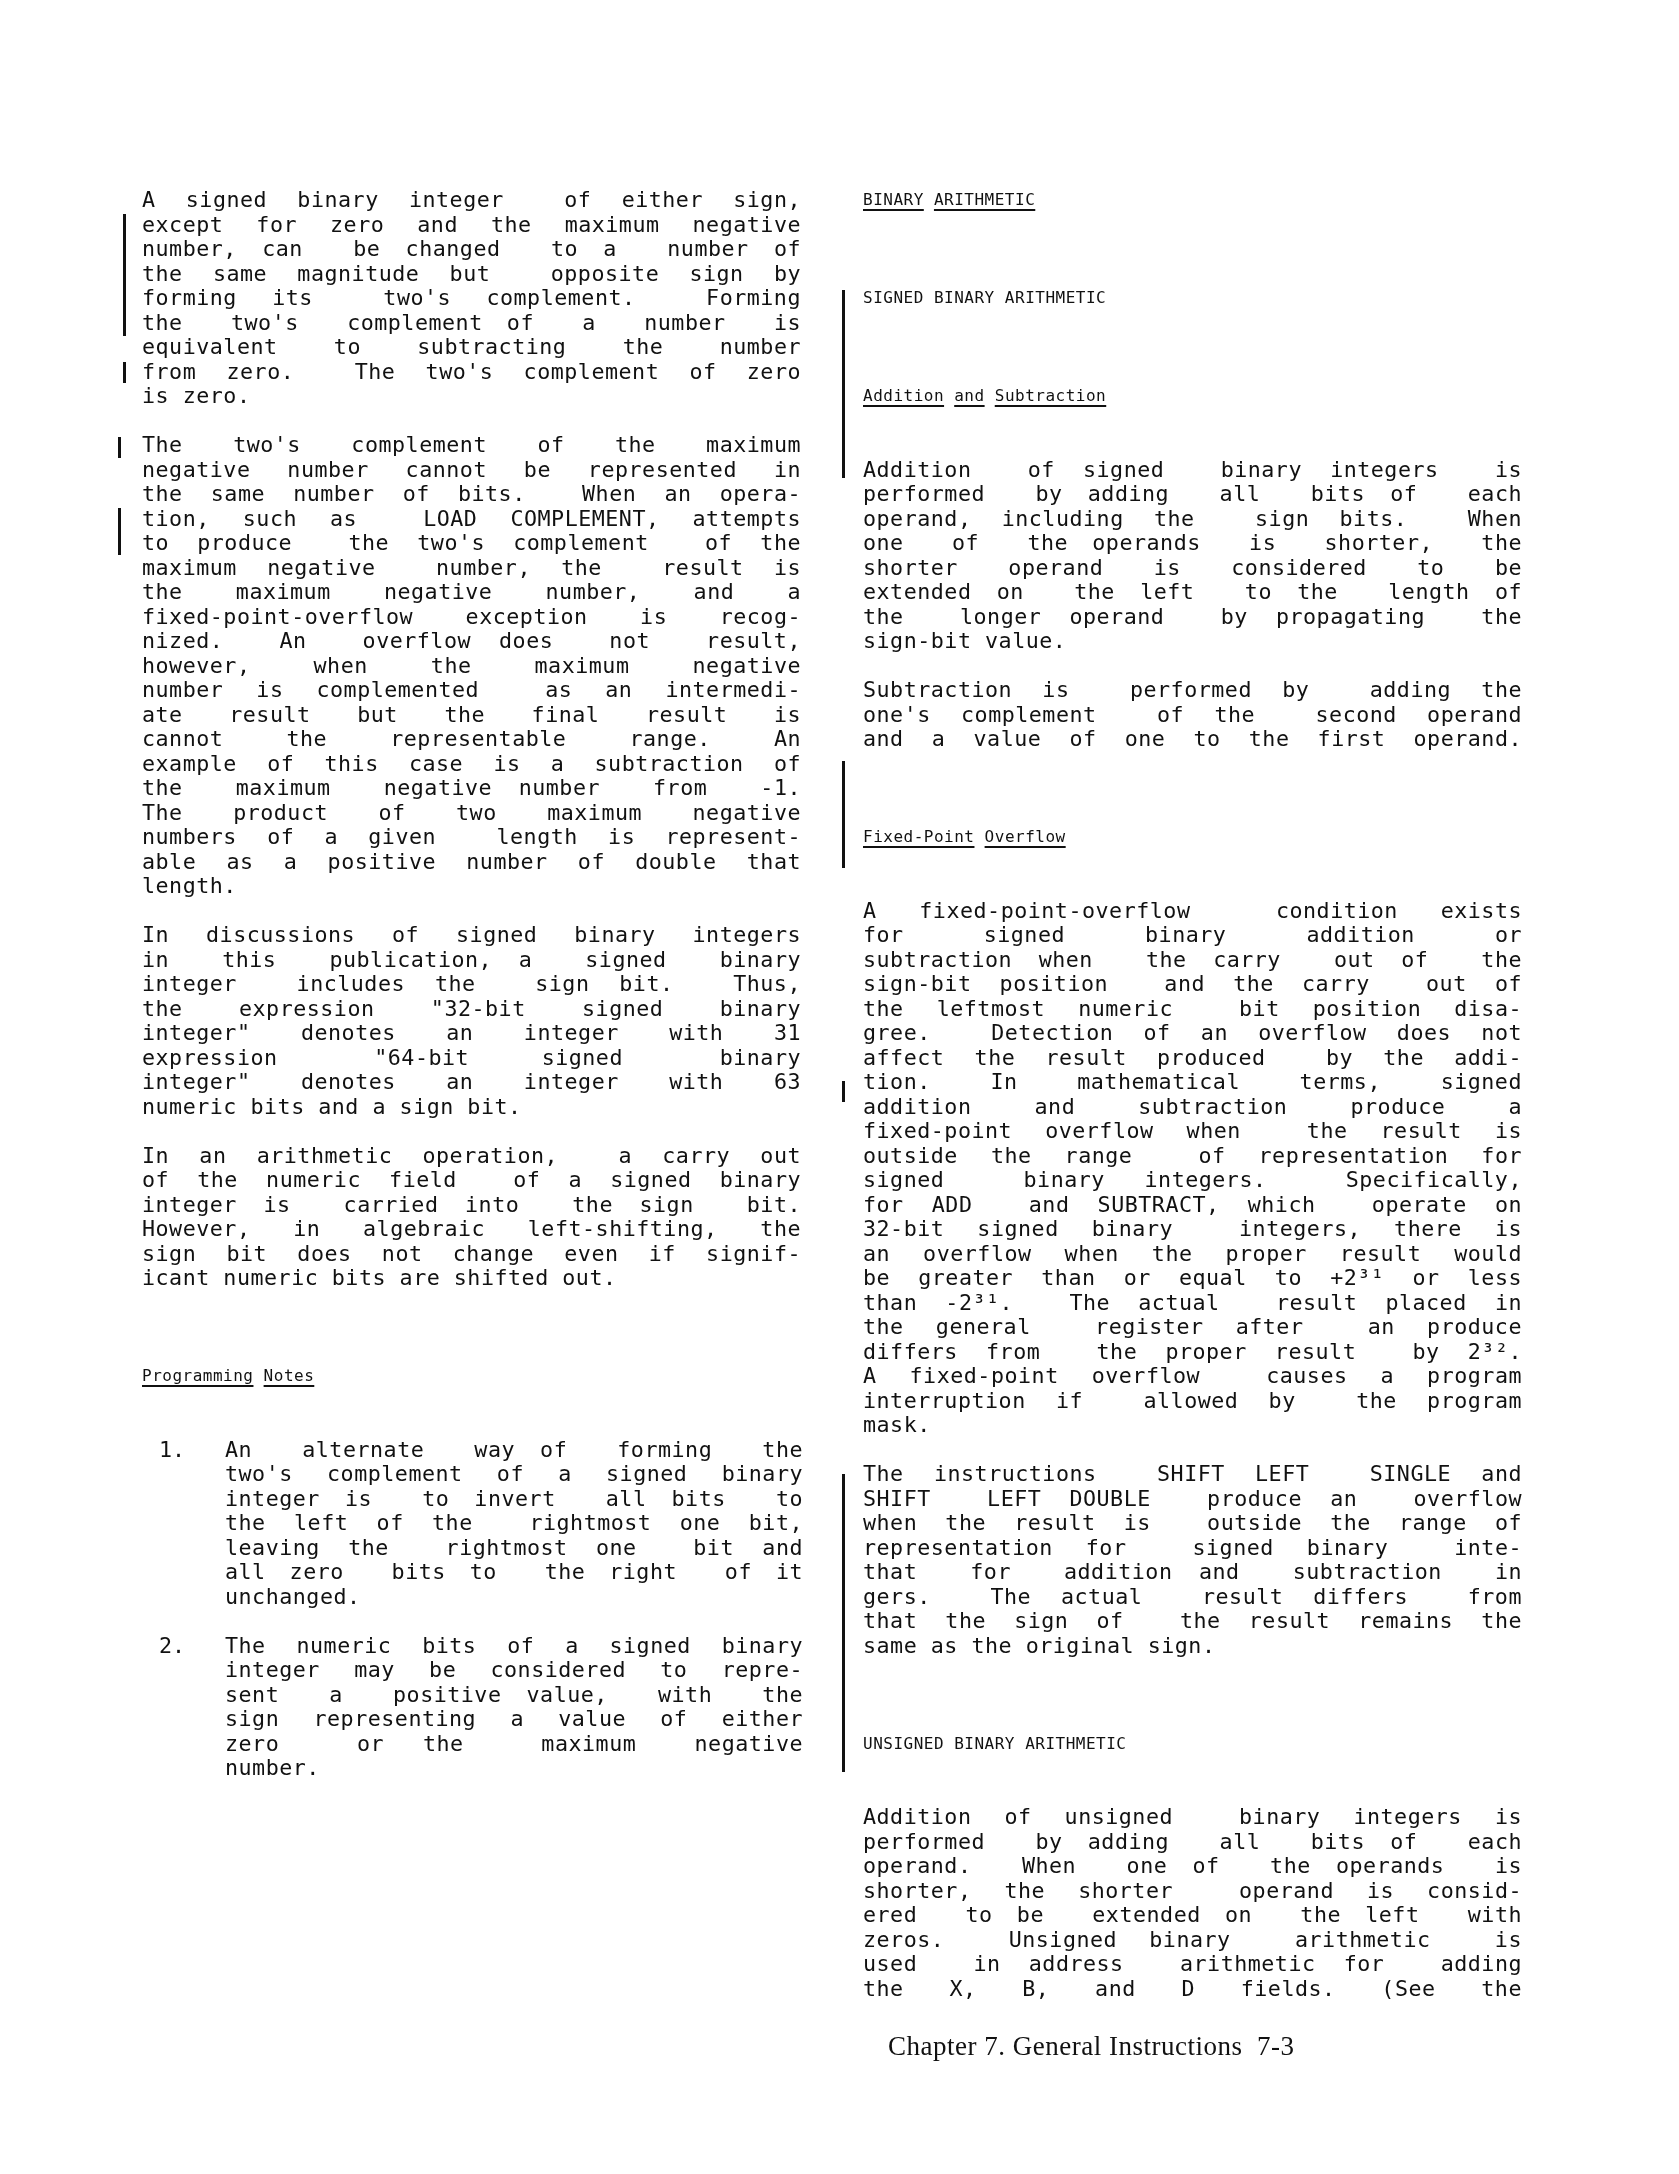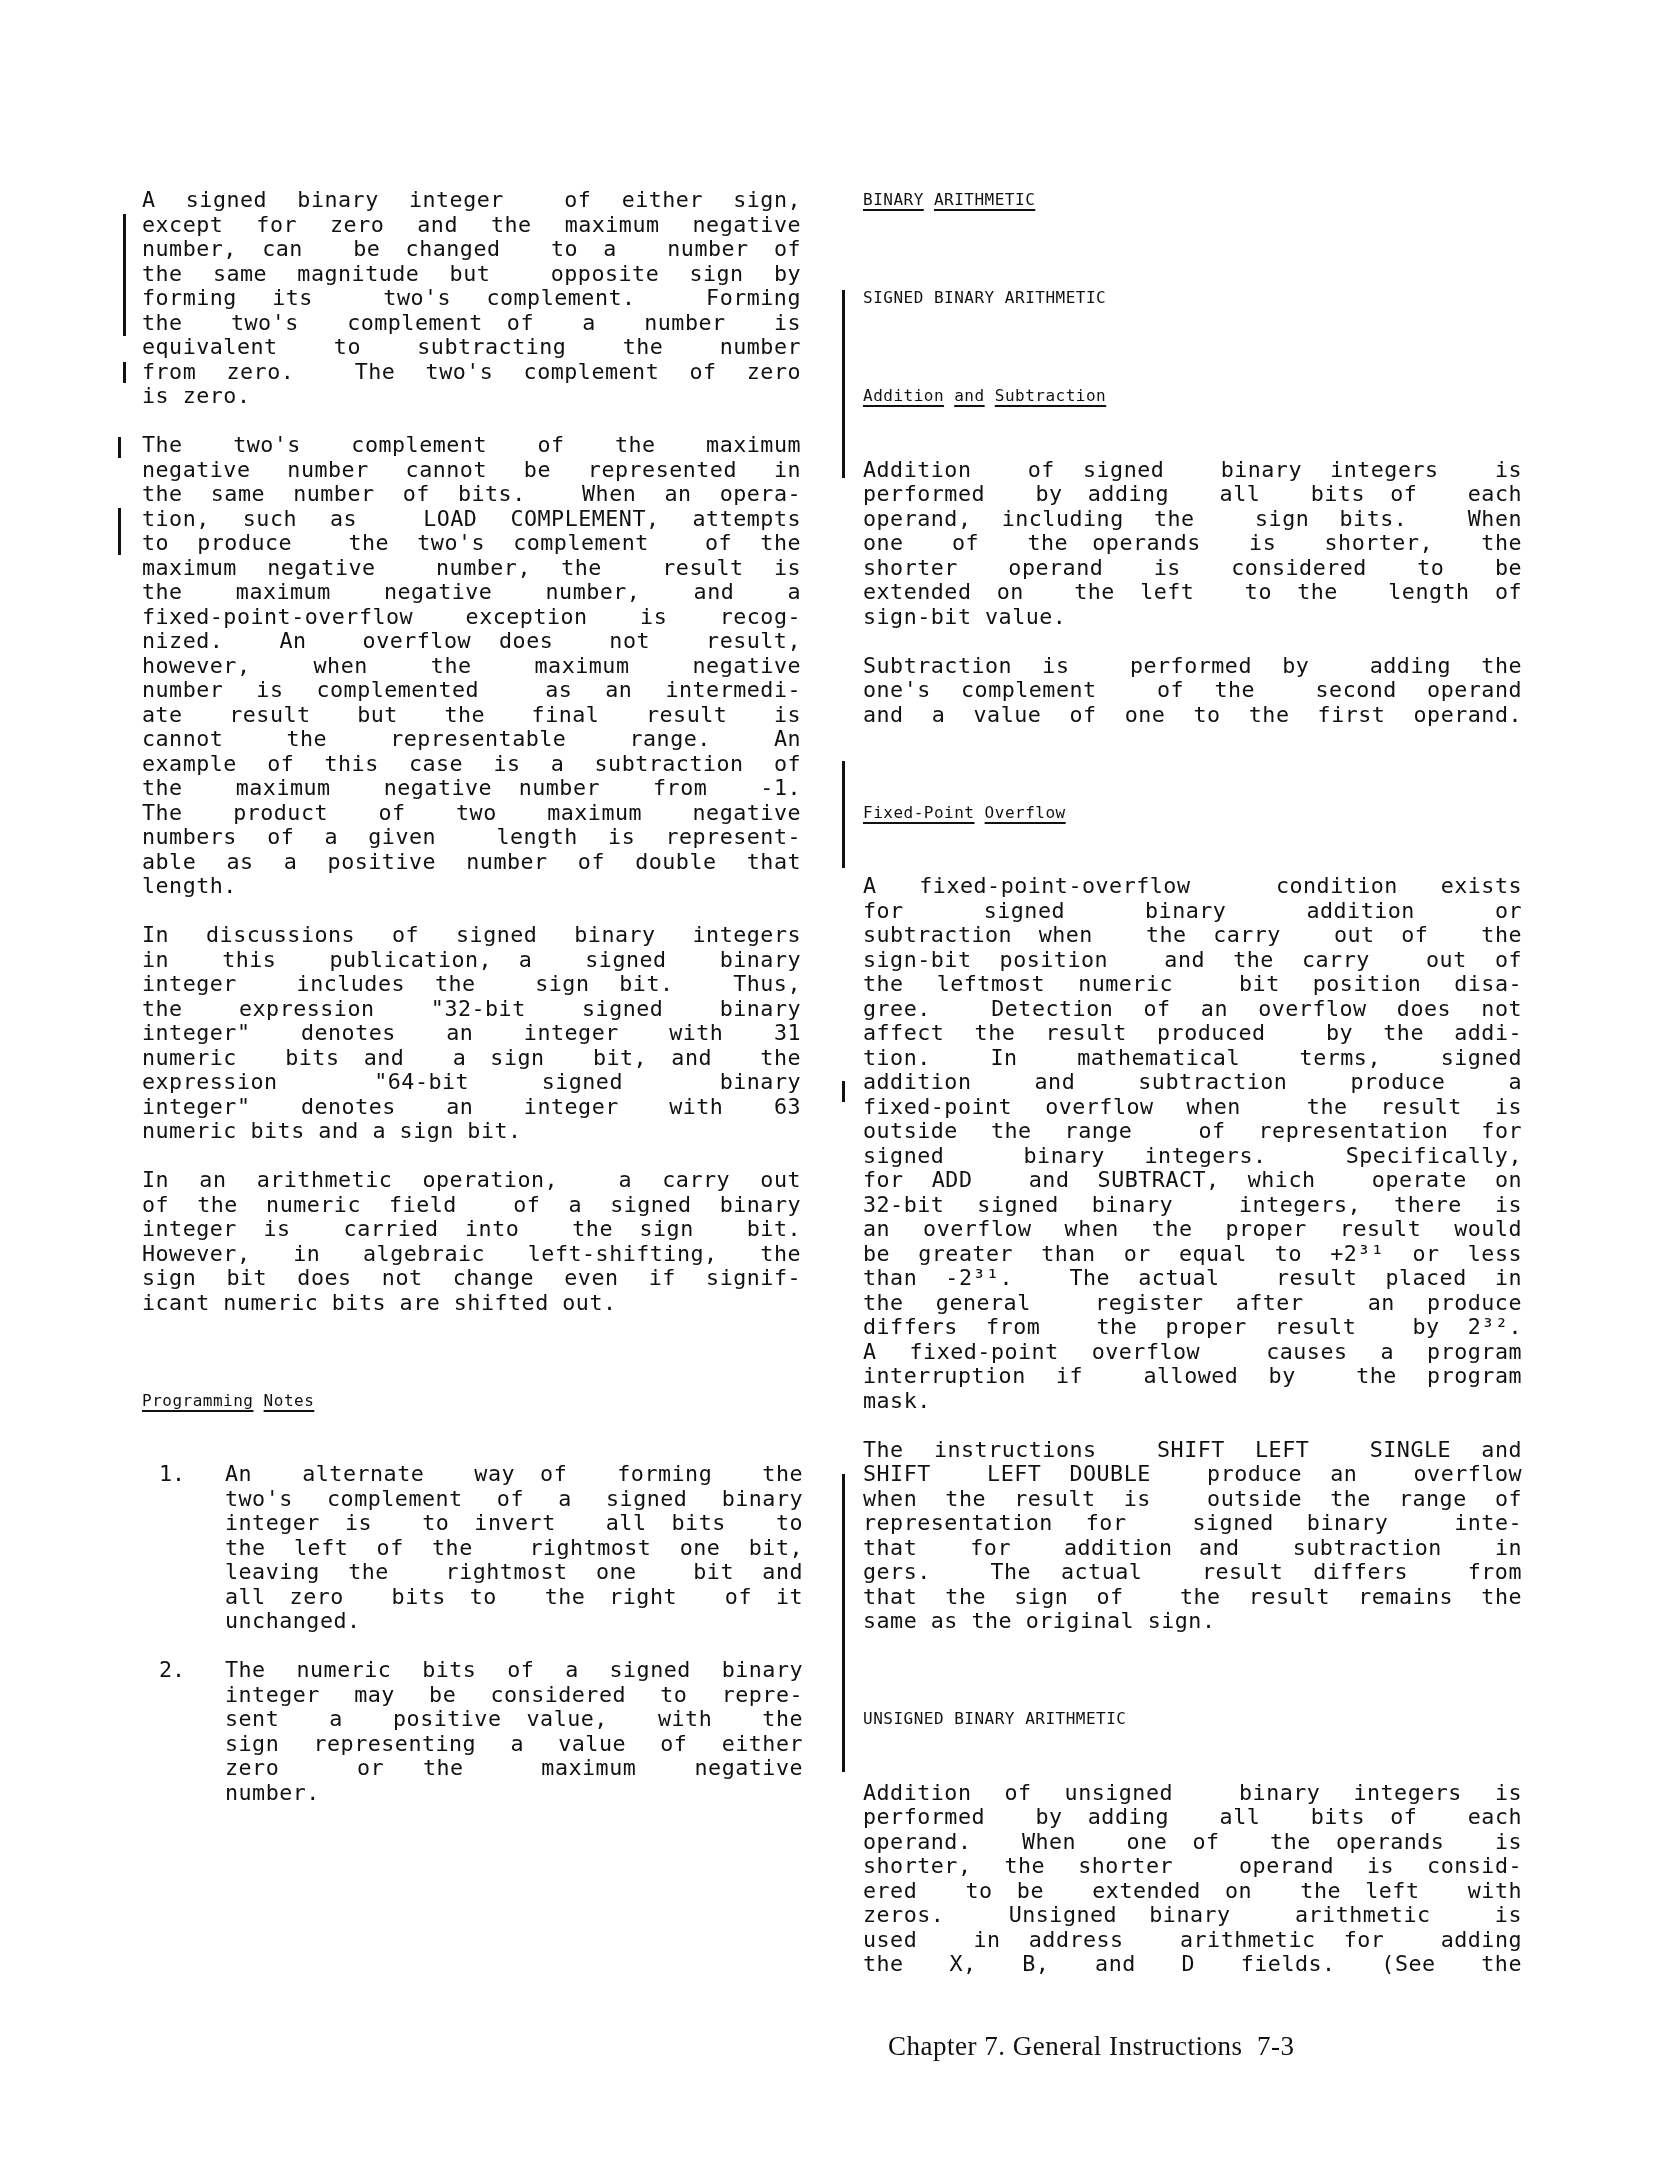--- a/index.html
+++ b/index.html
@@ -67,21 +67,20 @@
       <div class="line">able as a positive number of double that</div>
       <div class="line last">length.</div>
     </div>
   <div class="gap"></div>
   <div id="lp3">
       <div class="line">In discussions of signed binary integers</div>
       <div class="line">in  this  publication, a  signed  binary</div>
       <div class="line">integer  includes the  sign bit.  Thus,</div>
       <div class="line">the  expression  "32-bit  signed  binary</div>
       <div class="line">integer"  denotes  an  integer  with  31</div>
-      <div class="line">numeric  bits and  a sign  bit, and  the</div>
       <div class="line">expression    "64-bit   signed    binary</div>
       <div class="line">integer"  denotes  an  integer  with  63</div>
       <div class="line last">numeric bits and a sign bit.</div>
     </div>
   <div class="gap"></div>
   <div id="lp4">
       <div class="line">In an arithmetic operation,  a carry out</div>
       <div class="line">of the numeric field  of a signed binary</div>
       <div class="line">integer is  carried into  the sign  bit.</div>
       <div class="line">However, in algebraic left-shifting, the</div>
@@ -132,20 +131,21 @@
   <div class="heading"><span class="u">Addition</span> <span class="u">and</span> <span class="u">Subtraction</span></div>
   <div class="gap"></div>
     <div class="gap"></div>
   <div id="rp1">
       <div class="line">Addition  of signed  binary integers  is</div>
       <div class="line">performed  by adding  all  bits of  each</div>
       <div class="line">operand, including the  sign bits.  When</div>
       <div class="line">one  of  the operands  is  shorter,  the</div>
       <div class="line">shorter  operand  is  considered  to  be</div>
       <div class="line">extended on  the left  to the  length of</div>
+      <div class="line">the  longer operand  by propagating  the</div>
       <div class="line last">sign-bit value.</div>
     </div>
   <div class="gap"></div>
   <div id="rp2">
       <div class="line">Subtraction is  performed by  adding the</div>
       <div class="line">one's complement  of the  second operand</div>
       <div class="line">and a value of one to the first operand.</div>
     </div>
   <div class="gap"></div>
     <div class="gap"></div>

